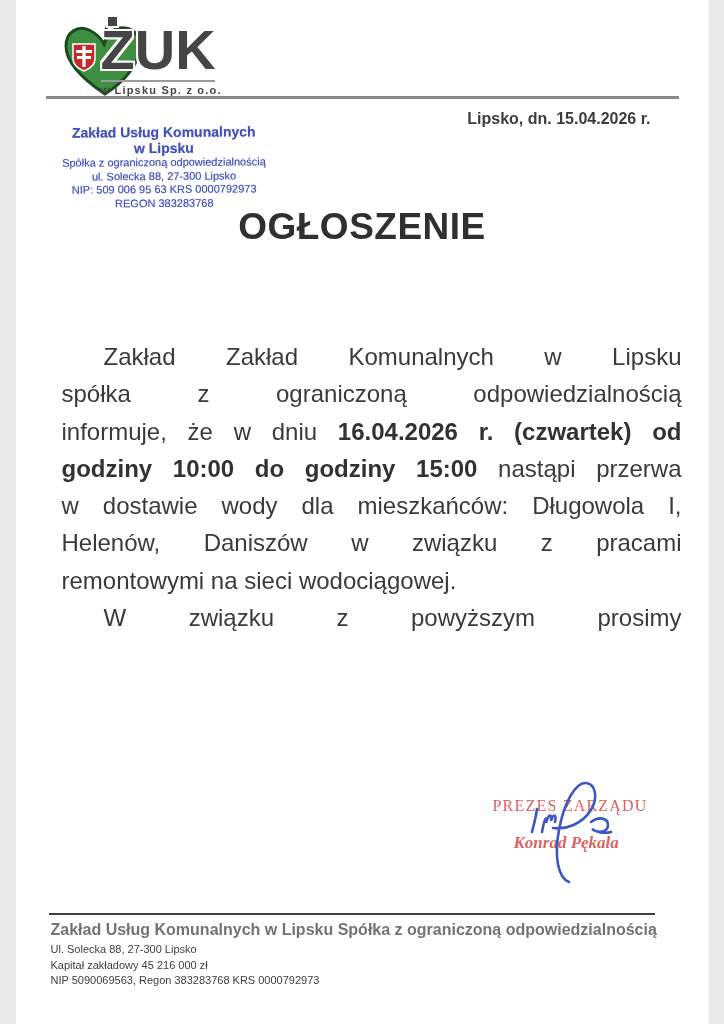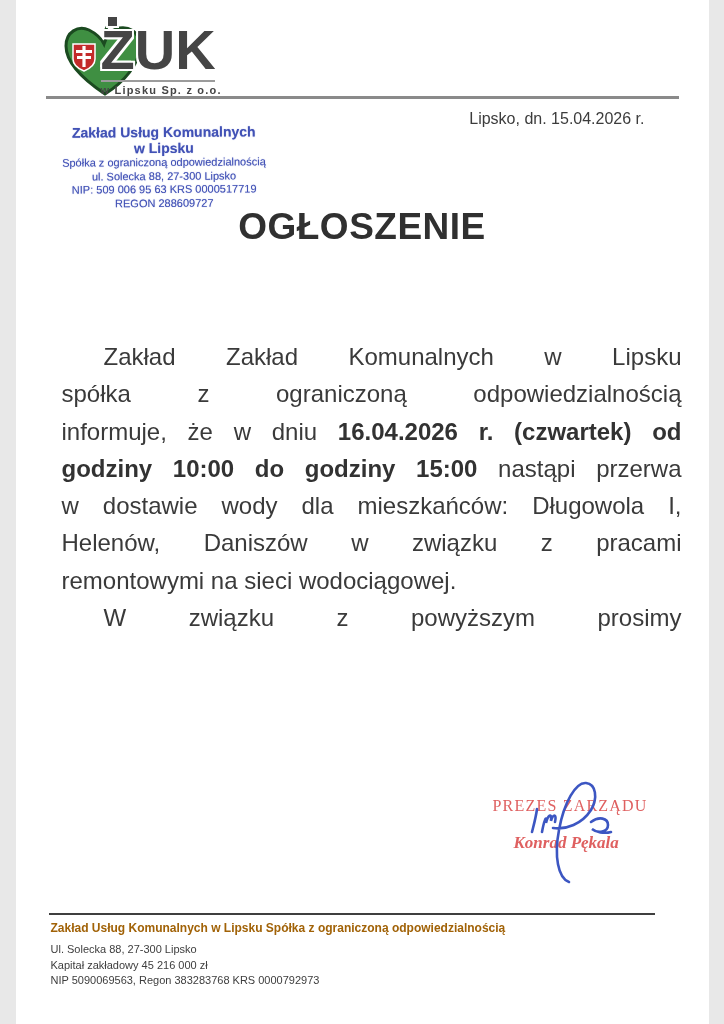--- a/index.html
+++ b/index.html
@@ -23,21 +23,21 @@
     position:absolute;left:7px;top:-5px;width:9px;height:9px;
     background:var(--brand-gray);box-shadow:0 0 0 2px #fff;
   }
   .brand-underline{height:2px;background:#9b9b9b;margin-top:2px;}
   .brand-sub{
     margin-top:2px;text-align:right;font-size:11px;font-weight:bold;
     letter-spacing:1.2px;color:var(--brand-gray);white-space:nowrap;
   }
   .header-rule{position:absolute;top:96px;left:30px;right:30px;height:3px;background:#8a8a8a;}
   
-  .date{position:absolute;top:110px;right:64px;font-size:16px;color:#3c3c3c;}
+  .date{position:absolute;top:110px;right:58px;font-size:16px;color:#3c3c3c;font-weight:bold;}
   
   .stamp{
     position:absolute;left:44px;top:124px;width:208px;text-align:center;
     color:var(--stamp-blue);transform:rotate(-0.4deg);
     text-shadow:0 0 1px rgba(70,85,190,.55);
   }
   .stamp-line{font-size:11px;line-height:13.5px;white-space:nowrap;}
   .stamp-line.b{font-size:14px;line-height:16px;font-weight:bold;}
   
   .title{
@@ -61,21 +61,21 @@
   }
   .sig-name{
     position:absolute;left:498px;top:833px;
     font-family:"Liberation Serif","DejaVu Serif",serif;
     font-size:17px;font-style:italic;font-weight:bold;color:var(--stamp-red);
   }
   .ink-svg{position:absolute;left:490px;top:778px;z-index:5;}
   
   .footer-rule{position:absolute;top:913px;left:33px;width:606px;height:2px;background:#3f3f3f;}
   .footer-heading{
-    position:absolute;top:921px;left:35px;font-size:12px;font-weight:bold;color:#a16207;
+    position:absolute;top:921px;left:35px;font-size:16px;font-weight:bold;color:#737373;
   }
   .footer-lines{position:absolute;top:942px;left:35px;}
   .footer-line{font-size:11px;line-height:15.5px;color:#3d3d3d;}
 </style>
 </head>
 <body>
 
 <div class="page">
 
   <div class="logo">
@@ -101,22 +101,22 @@
 
   <div class="header-rule"></div>
 
   <div class="date">Lipsko, dn. 15.04.2026 r.</div>
 
   <div class="stamp" id="stamp">
       <div class="stamp-line b">Zakład Usług Komunalnych</div>
       <div class="stamp-line b">w Lipsku</div>
       <div class="stamp-line">Spółka z ograniczoną odpowiedzialnością</div>
       <div class="stamp-line">ul. Solecka 88, 27-300 Lipsko</div>
-      <div class="stamp-line">NIP: 509 006 95 63  KRS 0000517719</div>
-      <div class="stamp-line">REGON 288609727</div>
+      <div class="stamp-line">NIP: 509 006 95 63  KRS 0000792973</div>
+      <div class="stamp-line">REGON 383283768</div>
     </div>
 
   <h1 class="title">OGŁOSZENIE</h1>
 
   <main class="body" id="body">
       <div class="para indent">
         <div class="line"><span>Zakład Zakład Komunalnych w Lipsku</span></div>
         <div class="line"><span>spółka z ograniczoną odpowiedzialnością</span></div>
         <div class="line"><span>informuje, że w dniu </span><b>16.04.2026 r. (czwartek) od</b></div>
         <div class="line"><b>godziny 10:00 do godziny 15:00</b><span> nastąpi przerwa</span></div>

